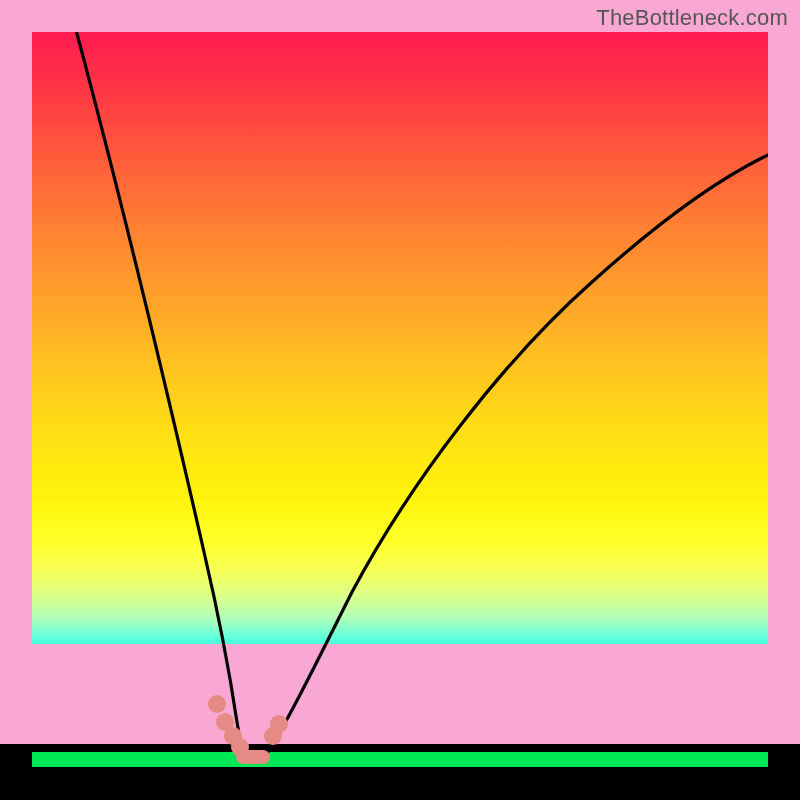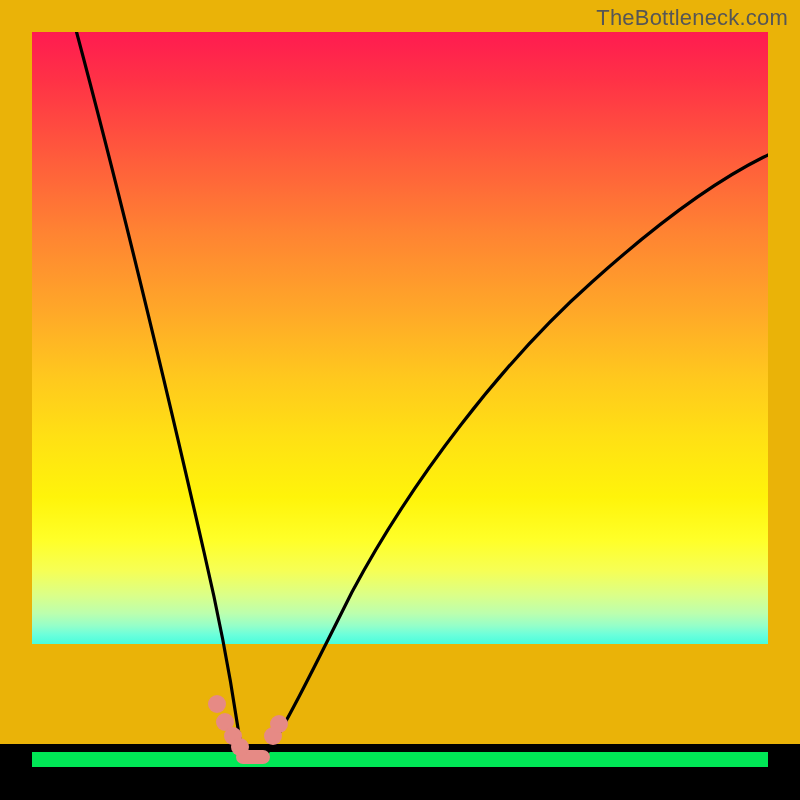--- a/index.html
+++ b/index.html
@@ -9,21 +9,21 @@
     height: 800px;
     background: #000;
     overflow: hidden;
   }
   .frame {
     position: absolute;
     left: 0;
     top: 0;
     width: 800px;
     height: 744px;
-    background: #eab308;
+    background: #f9a8d4;
   }
   .plot {
     position: absolute;
     left: 32px;
     top: 32px;
     width: 736px;
     height: 736px;
     overflow: hidden;
   }
   .grad {

